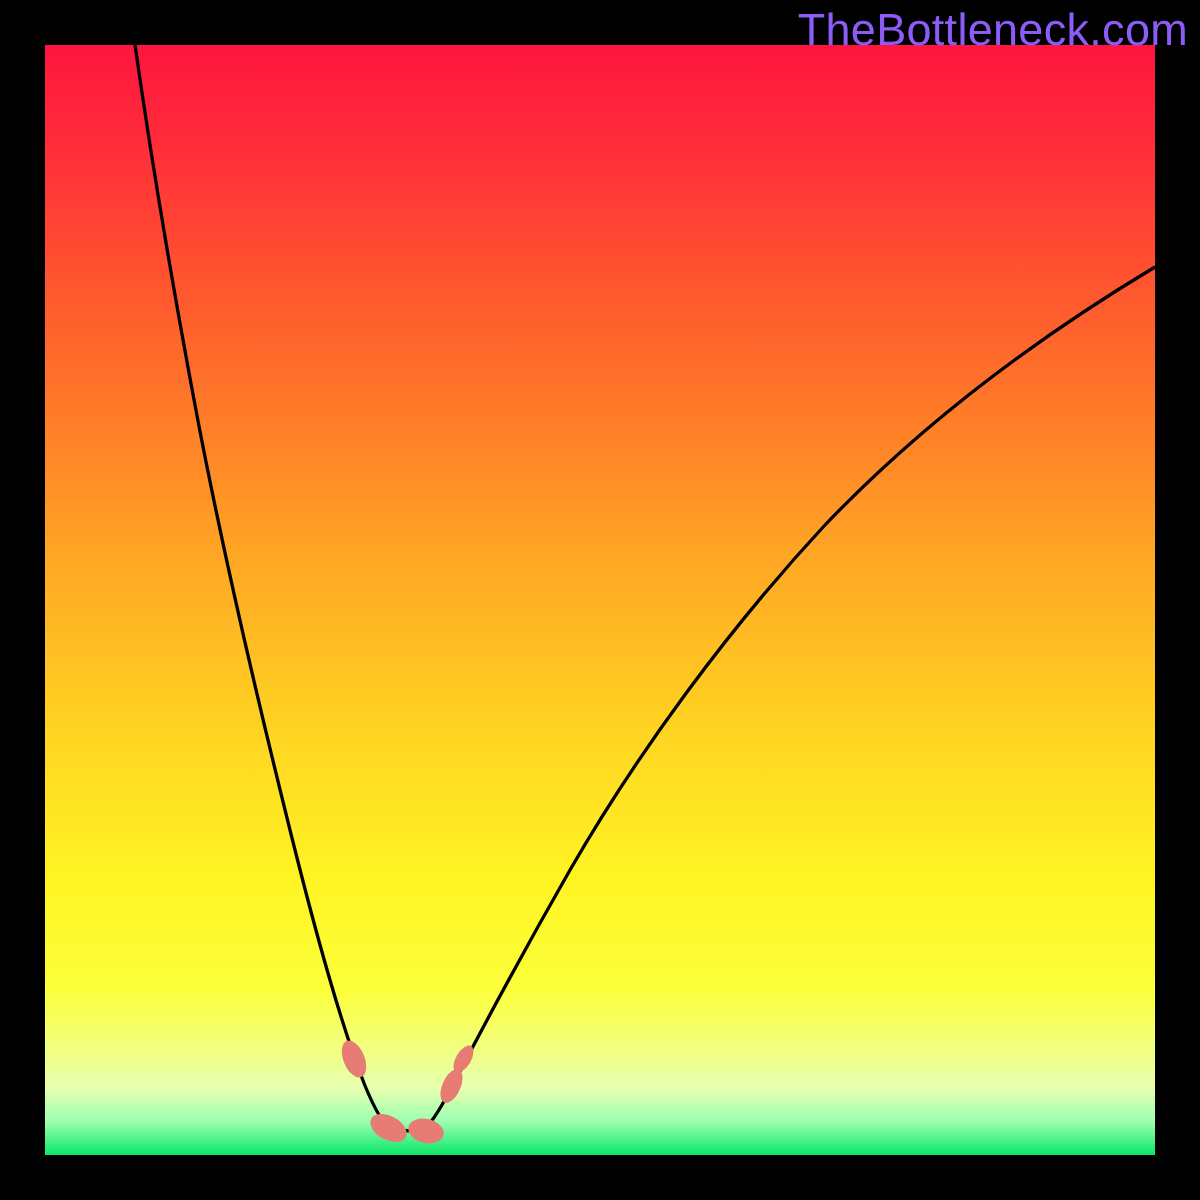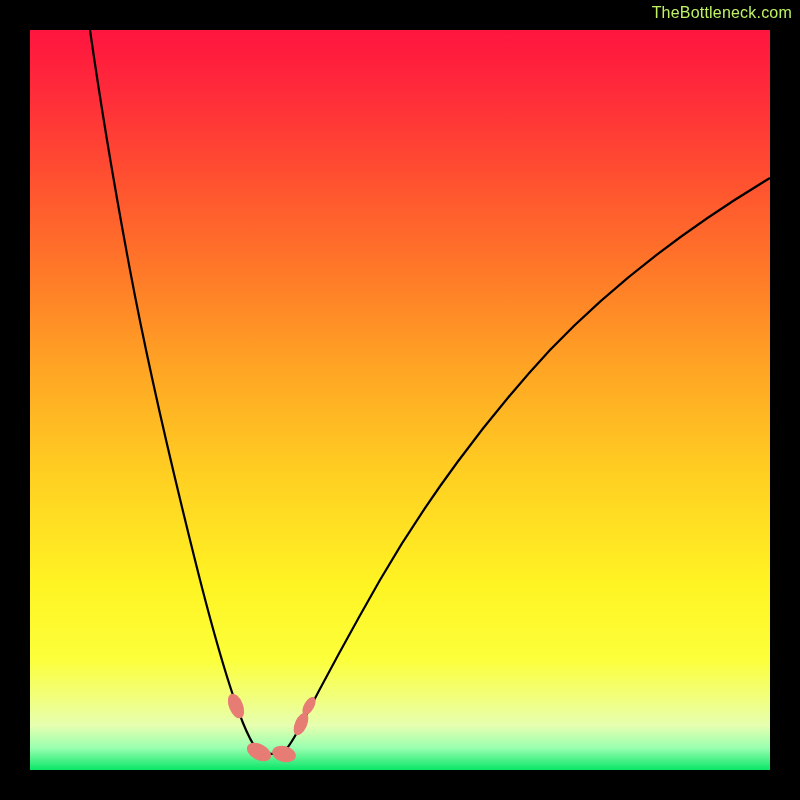--- a/index.html
+++ b/index.html
@@ -29,22 +29,22 @@
       #e6ffb0 94%,
       #9affb0 97%,
       #0ae668 100%
     );
   }
   .attrib {
     position: absolute;
     top: 4px;
     right: 8px;
     font-family: Arial, Helvetica, sans-serif;
-    font-size: 16px;
-    color: #bef264;
+    font-size: 30px;
+    color: #8b5cf6;
     font-weight: 500;
     letter-spacing: 0.2px;
   }
   svg.curve {
     position: absolute;
     left: 0;
     top: 0;
     width: 740px;
     height: 740px;
     overflow: visible;

